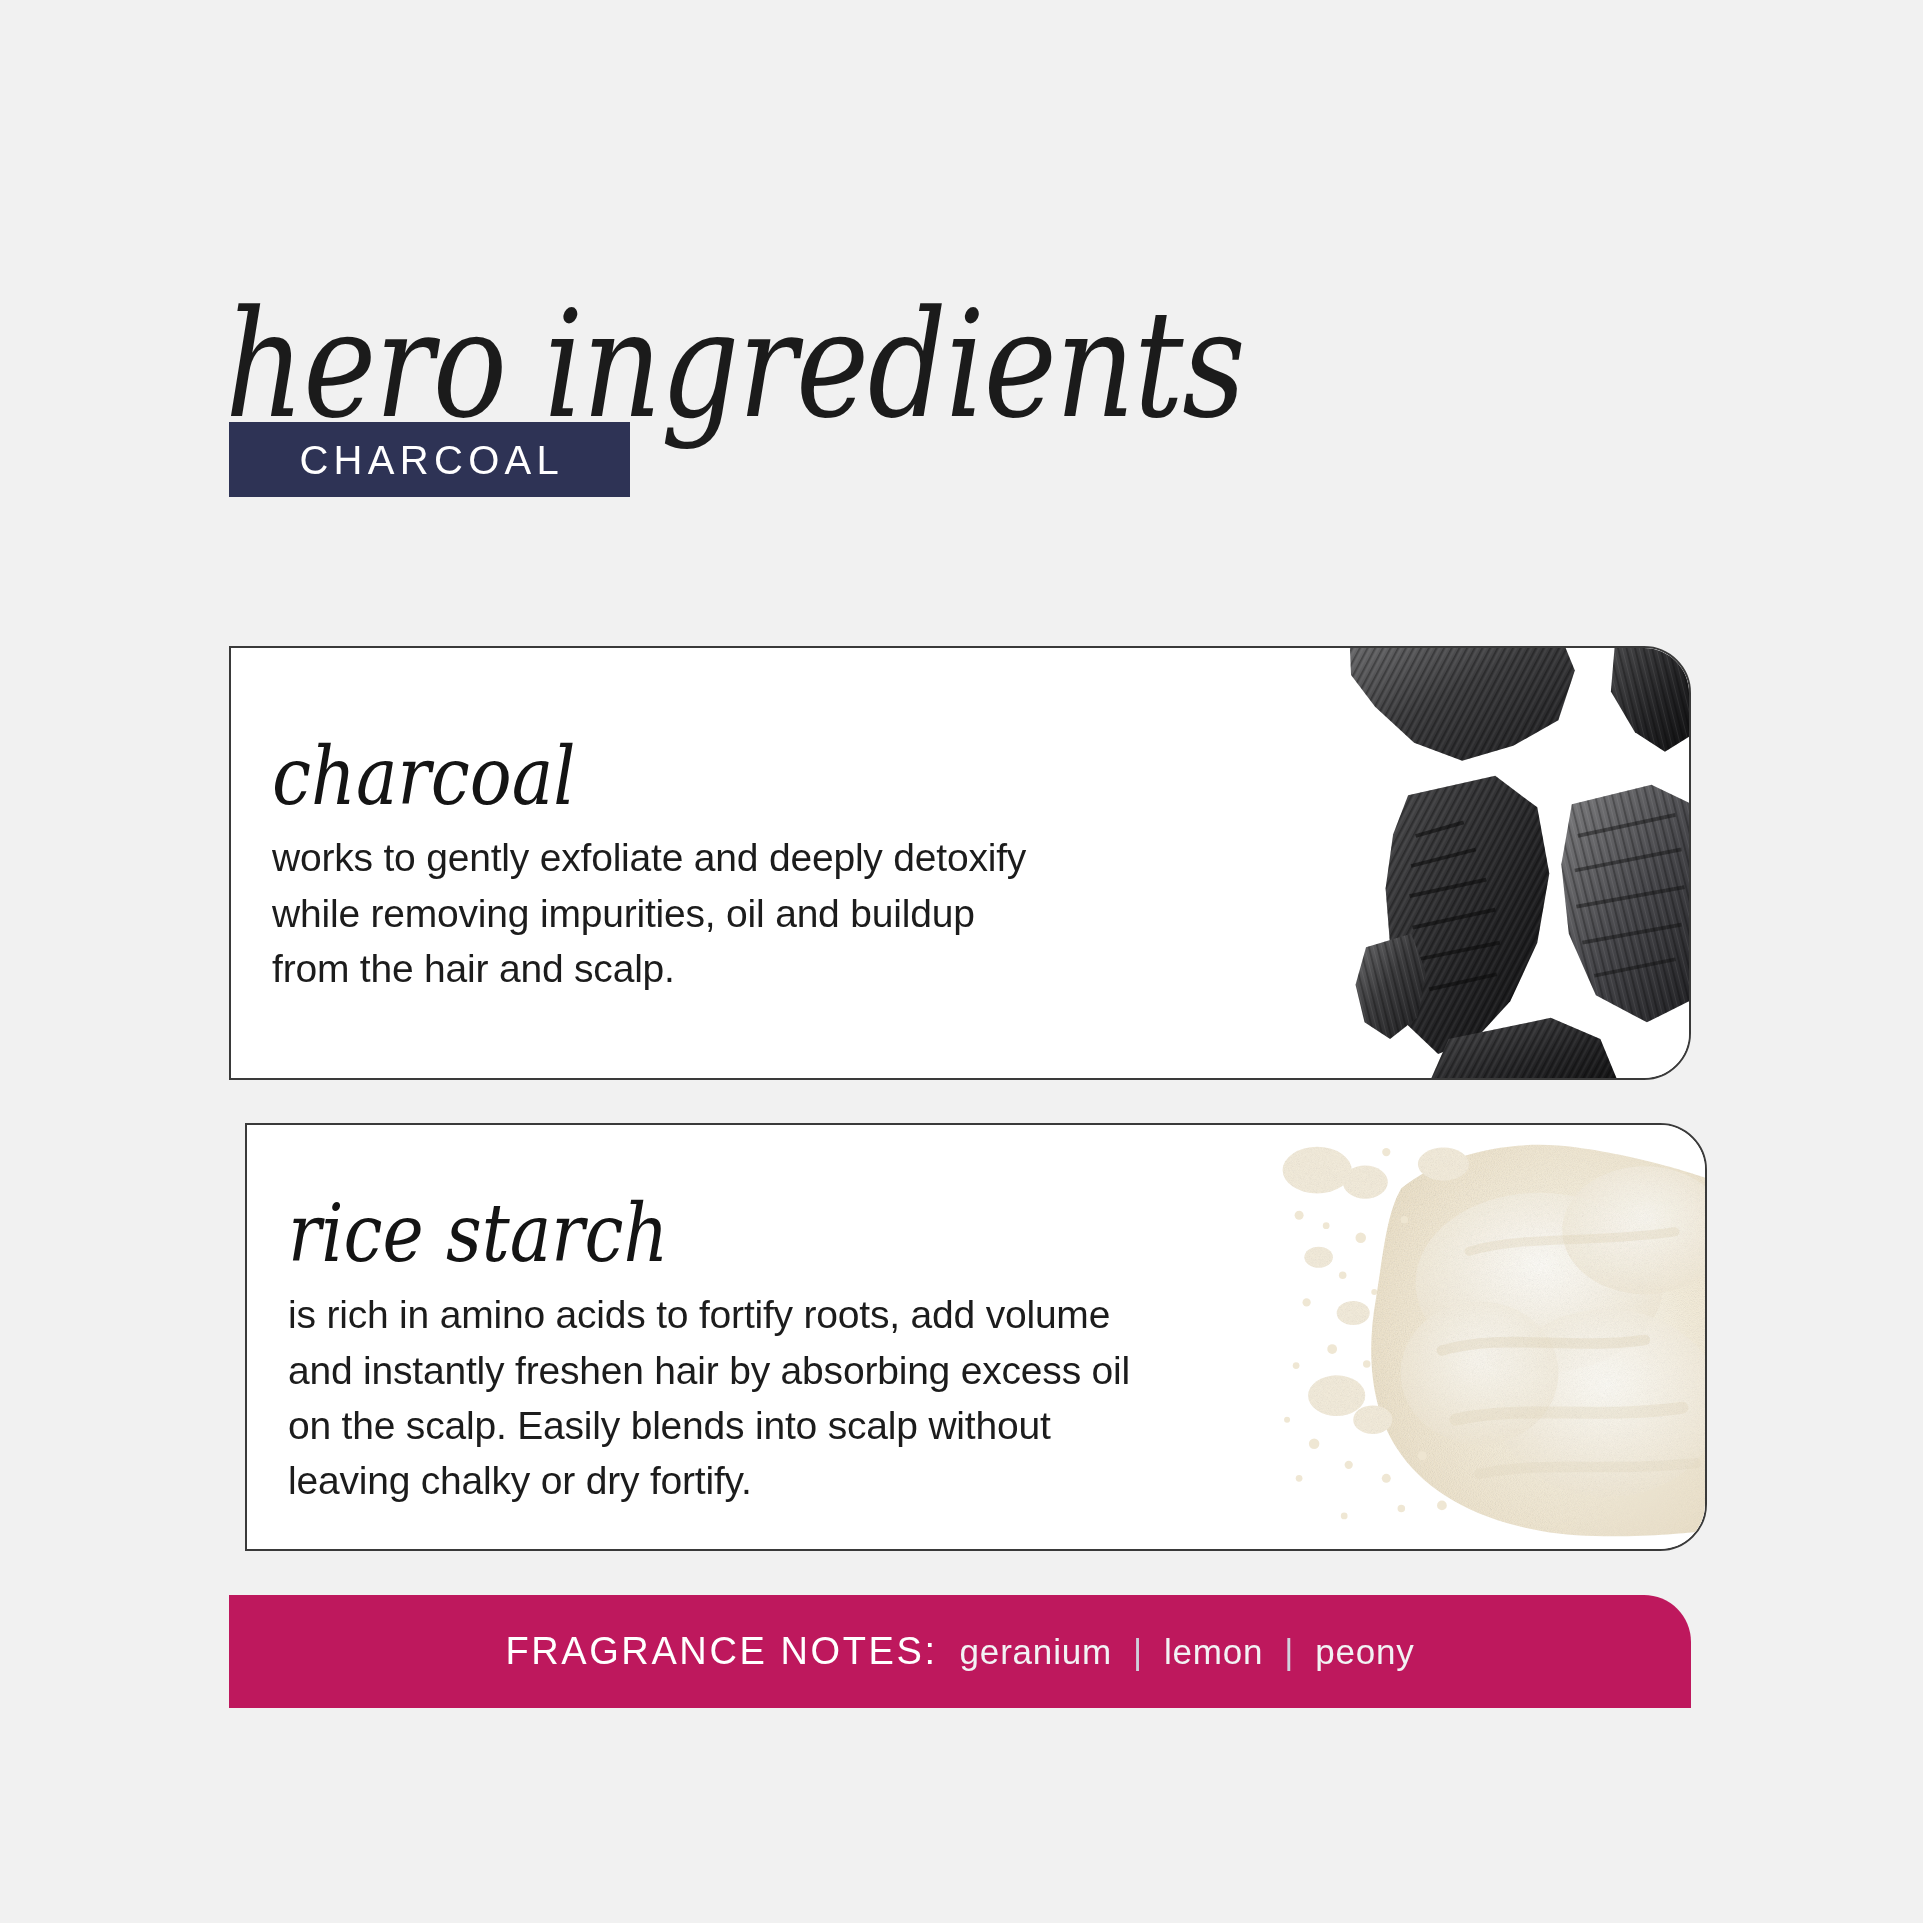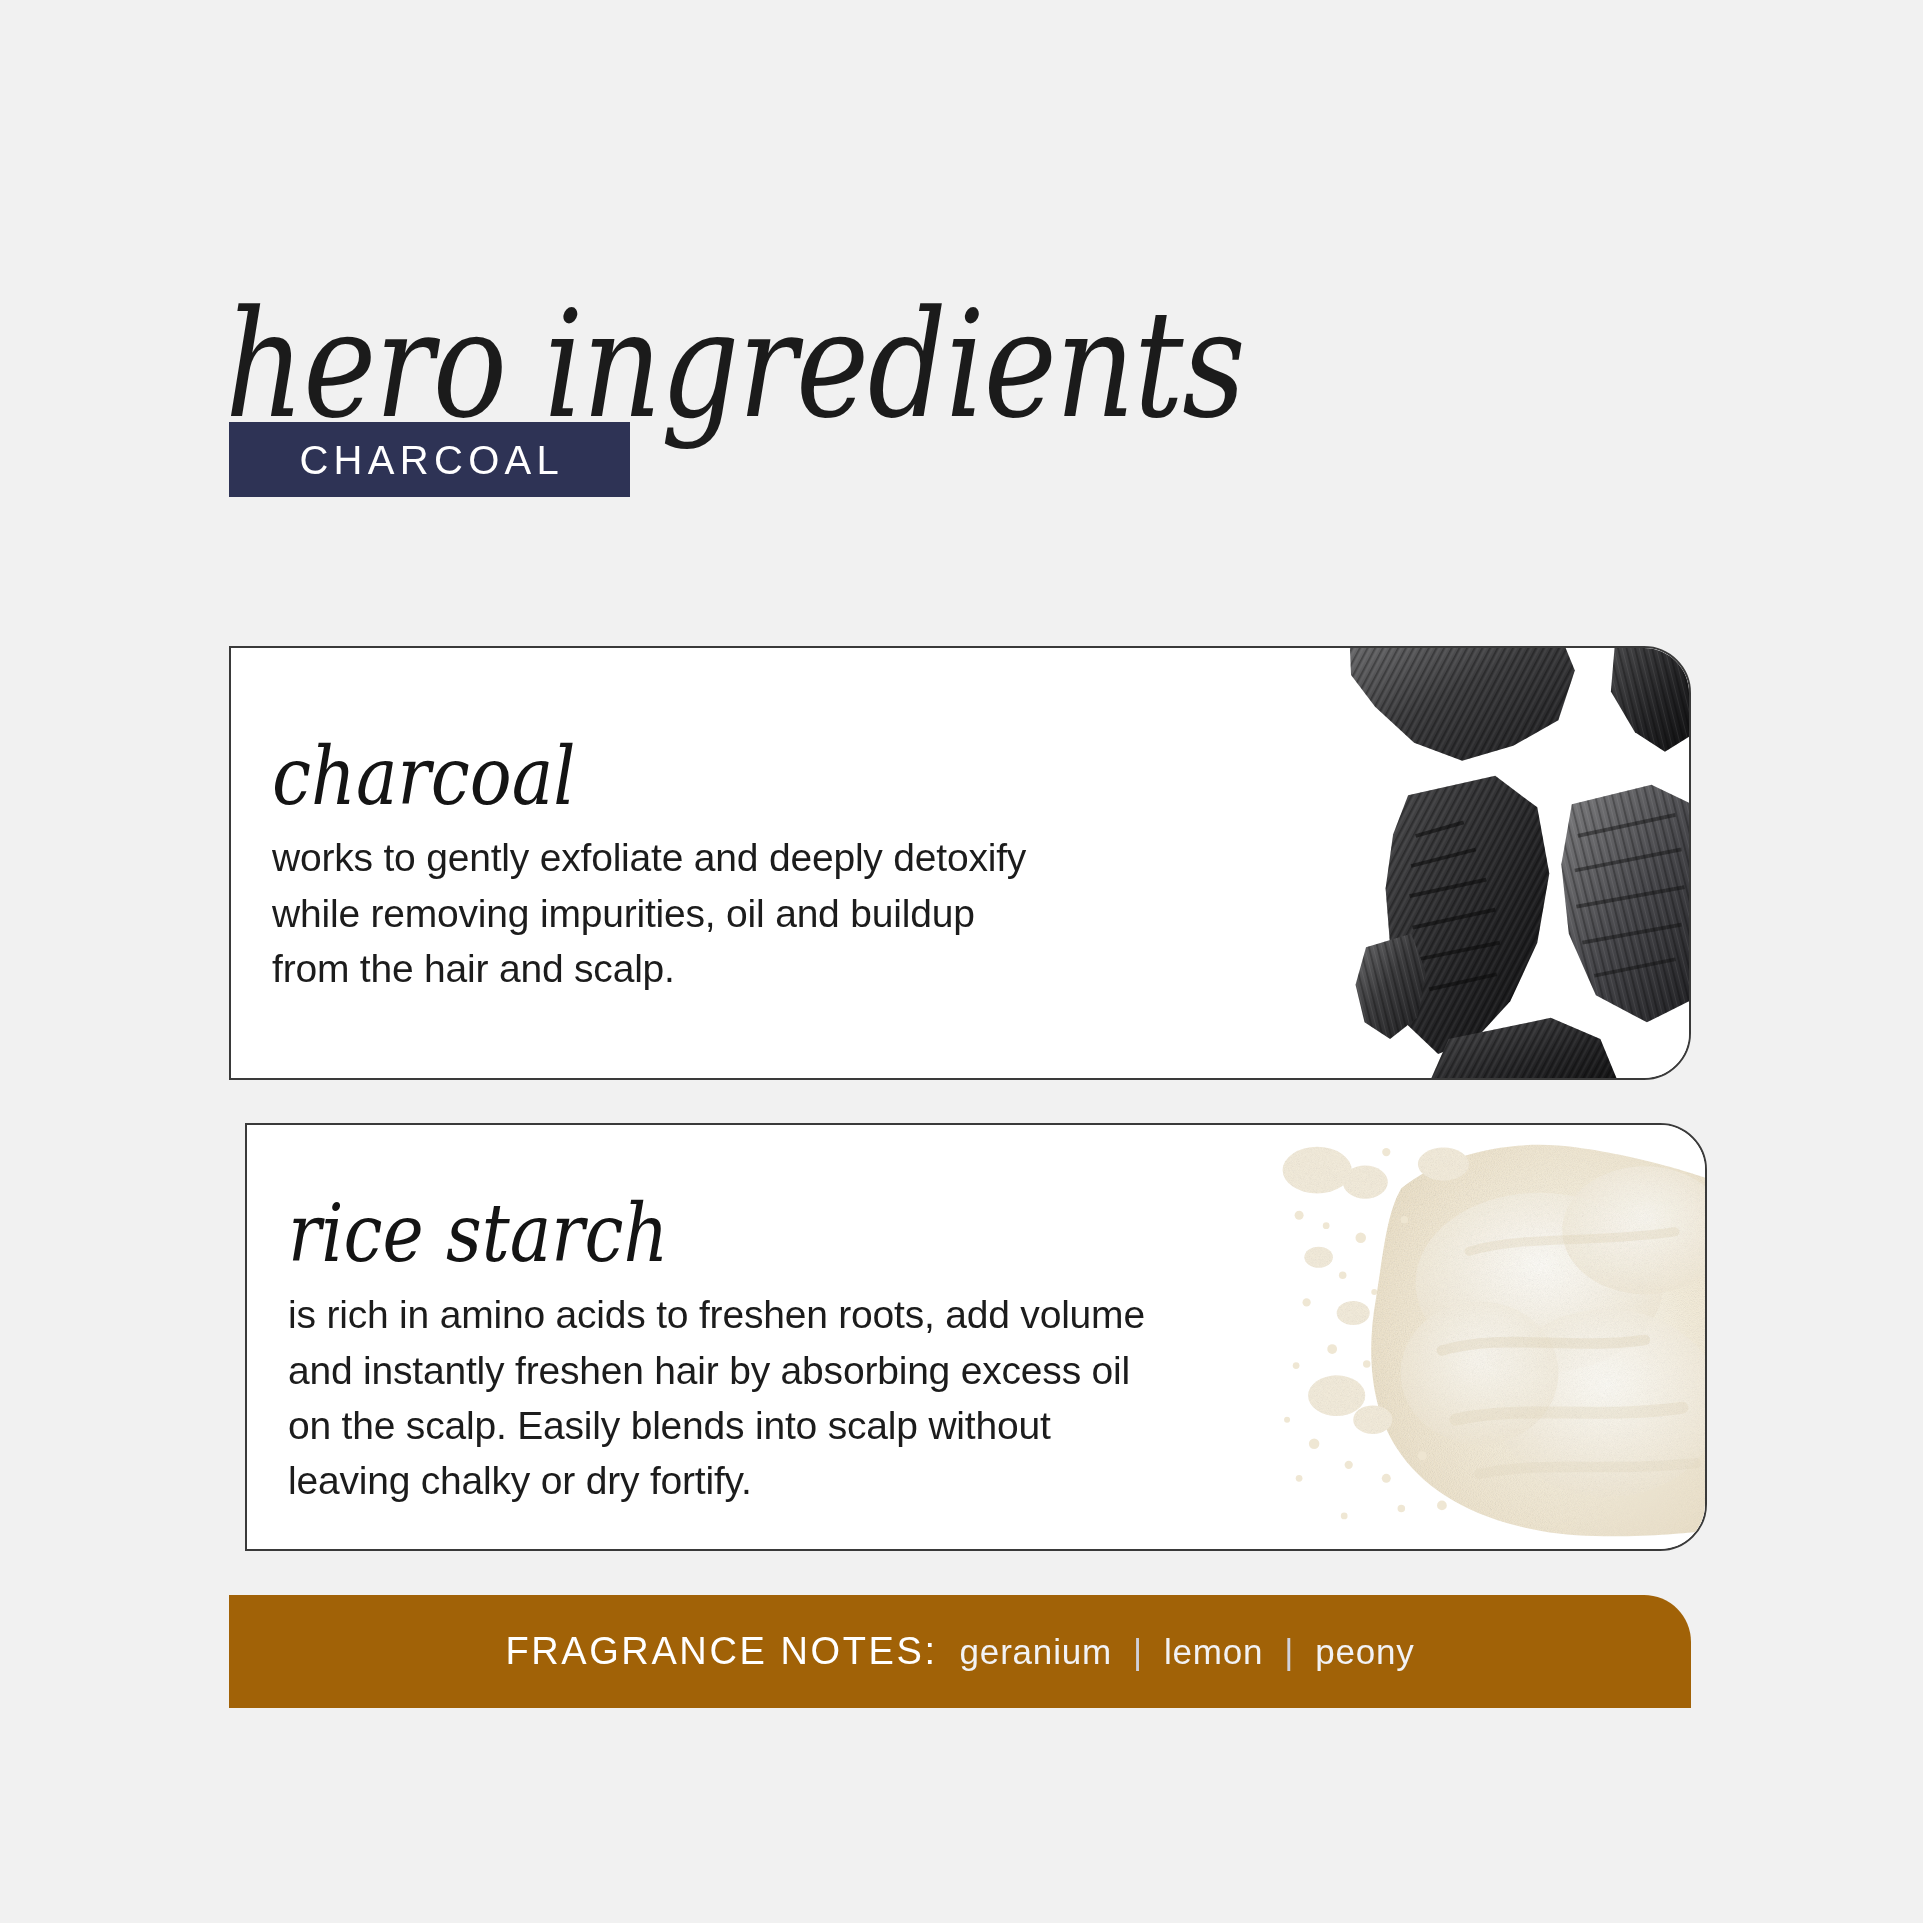--- a/index.html
+++ b/index.html
@@ -119,21 +119,21 @@
 
   .charcoal-svg, .rice-svg { display: block; width: 100%; height: 100%; }
 
   
   .fragrance-bar {
     position: absolute;
     left: 229px;
     top: 1595px;
     width: 1462px;
     height: 113px;
-    background: #a16207;
+    background: #be185d;
     border-top-right-radius: 47px;
     display: flex;
     align-items: center;
     justify-content: center;
   }
   .fragrance-inner {
     display: flex;
     align-items: baseline;
     color: #ffffff;
     white-space: nowrap;
@@ -323,21 +323,21 @@
             <circle cx="250" cy="506" r="6.5"></circle>
           <circle cx="120" cy="520" r="4.5"></circle>
             <circle cx="44" cy="392" r="4"></circle>
         </g>
       </svg>
     </div>
 
     <div class="card-text">
       <div class="card-title">rice starch</div>
       <div class="card-desc">
-        <span class="ln">is rich in amino acids to freshen roots, add volume</span>
+        <span class="ln">is rich in amino acids to fortify roots, add volume</span>
         <span class="ln">and instantly freshen hair by absorbing excess oil</span>
         <span class="ln">on the scalp. Easily blends into scalp without</span>
         <span class="ln">leaving chalky or dry fortify.</span>
       </div>
     </div>
   </div>
 
   <div class="fragrance-bar">
     <div class="fragrance-inner">
       <span class="fragrance-label">FRAGRANCE NOTES:</span>

